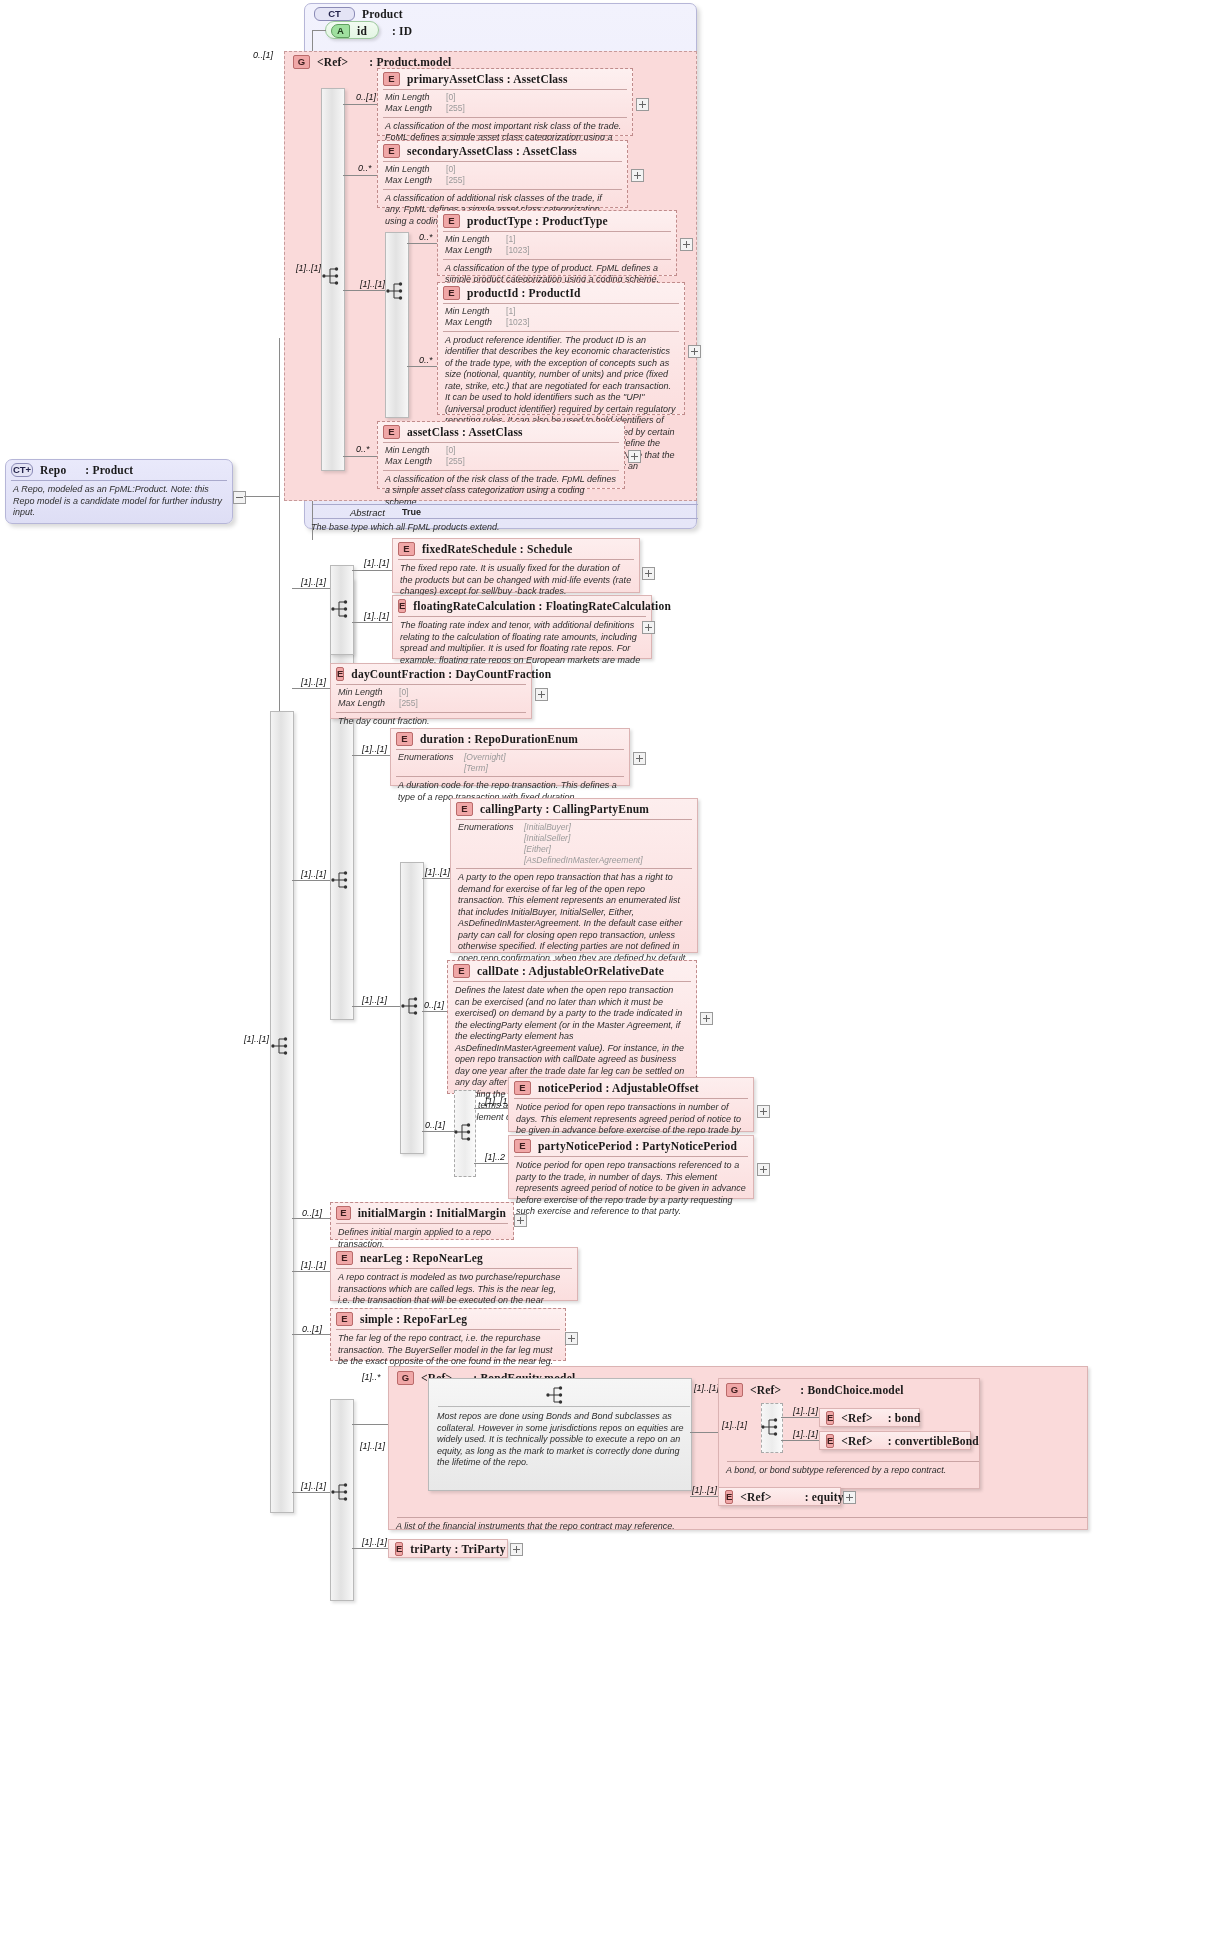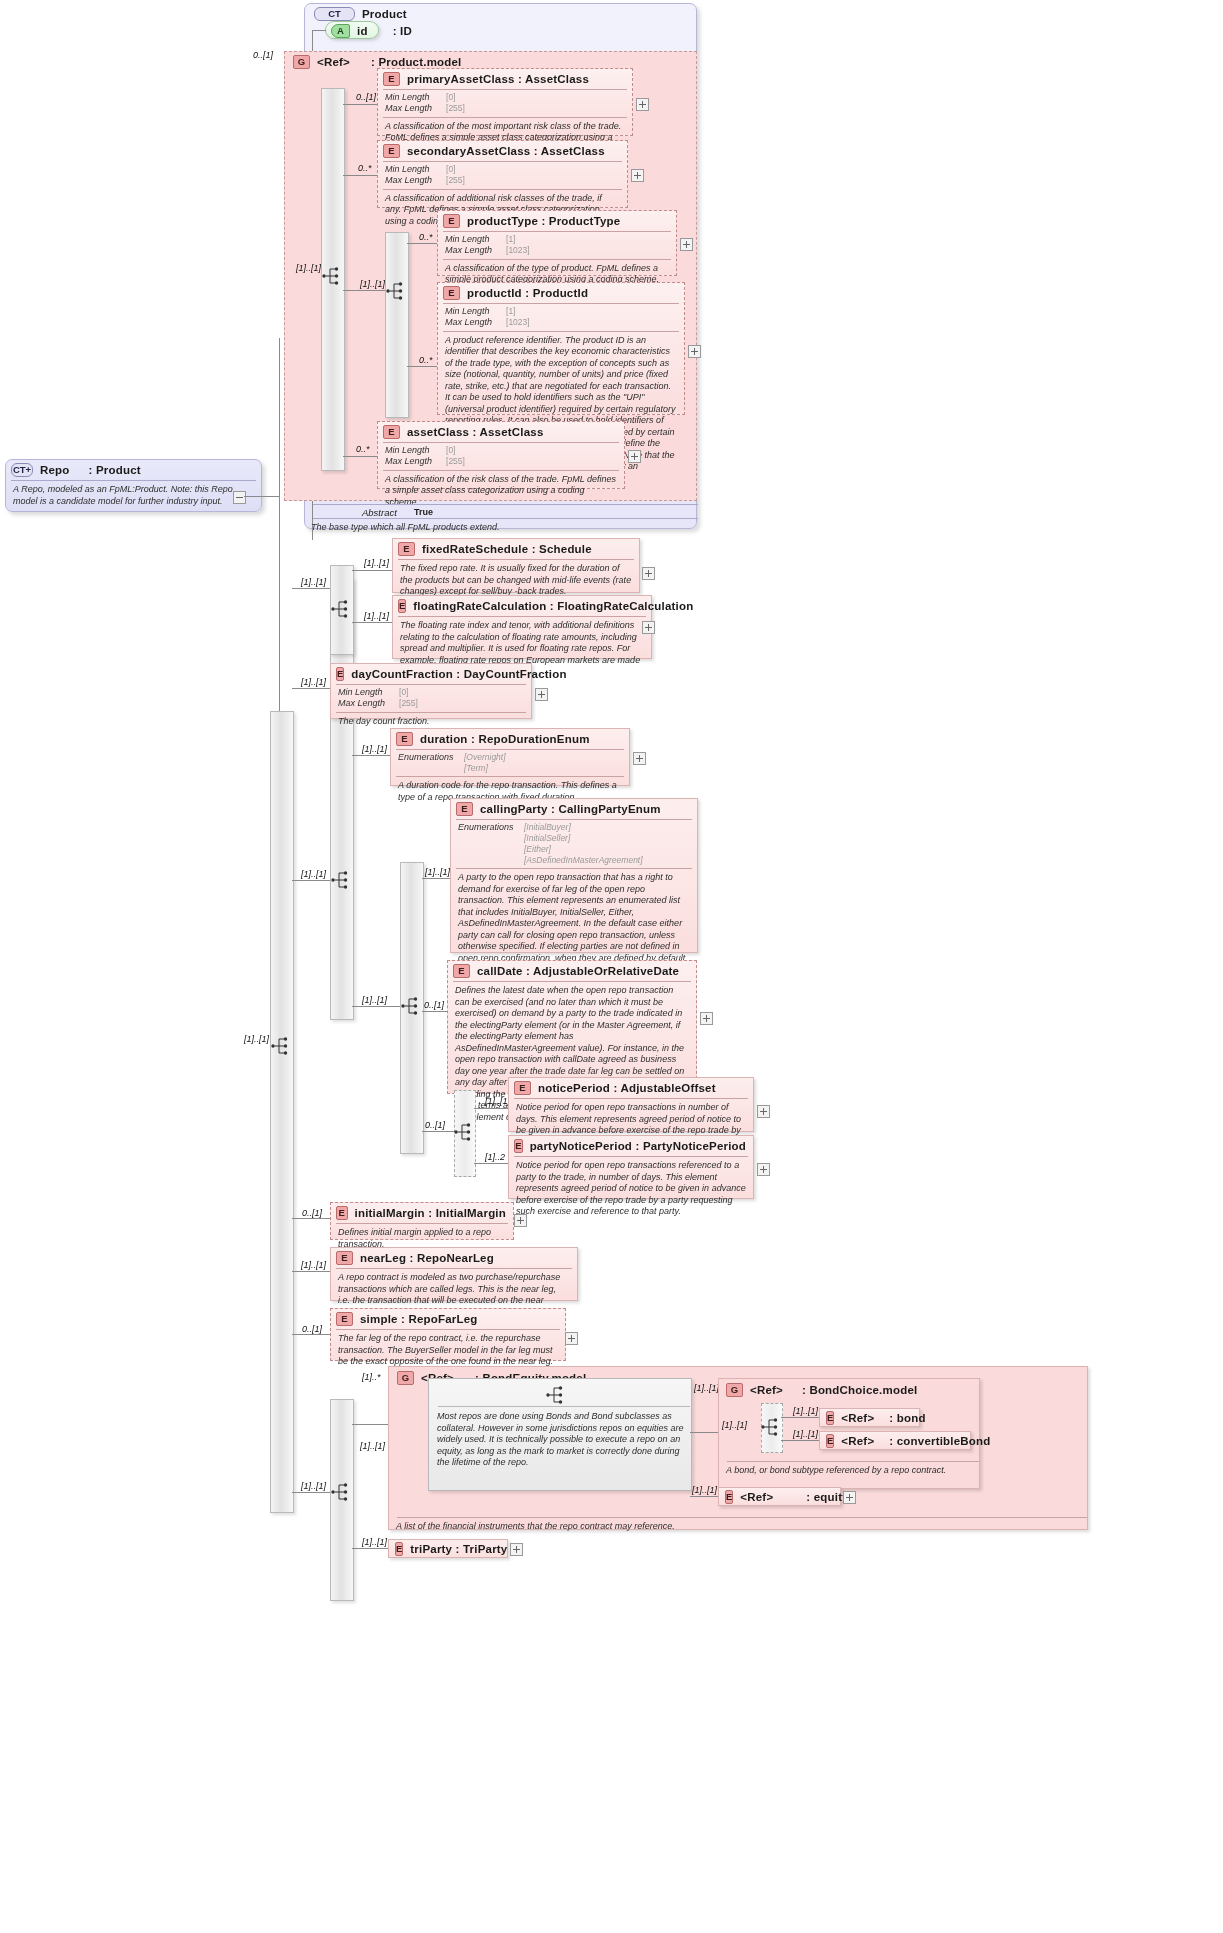--- a/index.html
+++ b/index.html
@@ -2,21 +2,21 @@
 <html><head>
 <meta charset="utf-8">
 <style>
   html,body{margin:0;padding:0;background:#fff;}
   body{font-family:"Liberation Sans",sans-serif;color:#222;}
   #canvas{position:relative;width:1223px;height:1933px;overflow:hidden;background:#fff;}
 
   
   .node{position:absolute;box-sizing:border-box;}
   .hdr{display:flex;align-items:center;gap:7px;padding:3px 7px 3px 5px;font-weight:bold;font-size:11.5px;color:#1a1a1a;white-space:nowrap;}
-  .hdr .nm{letter-spacing:.2px;}
+  .hdr .nm{letter-spacing:.2px;font-family:Liberation Serif, serif;}
   .badge{display:inline-flex;align-items:center;justify-content:center;width:17px;height:14px;font-size:9.5px;font-weight:bold;line-height:1;border-radius:2px;box-sizing:border-box;}
   .badge.e{background:#f0a7a7;border:1px solid #b96a6a;color:#3b1d1d;}
   .badge.g{background:#f0a7a7;border:1px solid #b96a6a;color:#3b1d1d;}
   .badge.ct{background:#e4e4f5;border:1px solid #8a8ab5;color:#23234a;width:22px;border-radius:6px;}
   .badge.a{background:#9fe09f;border:1px solid #5f9f5f;color:#1d3b1d;border-radius:7px 2px 2px 7px;width:19px;}
   .rule{height:1px;background:#c9a3a3;margin:0 5px;}
   .rule.blue{background:#a9a9cc;}
   .facets{display:flex;font-size:9px;font-style:italic;color:#333;padding:2px 6px 2px 7px;line-height:1.25;}
   .facets .fv{color:#9a9a9a;font-style:normal;font-size:8.5px;}
   .desc{font-size:9px;font-style:italic;color:#2d2d2d;line-height:1.28;padding:3px 7px 4px 7px;}
@@ -59,21 +59,21 @@
   .abstract{display:flex;font-size:9.5px;padding:2px 8px;font-style:italic;}
   .abstract .k{width:52px;}
   .abstract .v{font-style:normal;font-weight:bold;font-size:9px;}
   .enum{font-size:8.5px;color:#9a9a9a;line-height:1.3;}
 </style>
 </head>
 <body>
 
 <div id="canvas">
 
-  <div class="node ctbox" style="left:5px;top:459px;width:257px;">
+  <div class="node ctbox" style="left:5px;top:459px;width:228px;">
     <div class="hdr">
       <span class="badge ct">CT+</span>
       <span class="nm">Repo</span>
       <span class="nm" style="margin-left:12px;">: Product</span>
     </div>
     <div class="rule blue"></div>
     <div class="desc">A Repo, modeled as an FpML:Product. Note: this Repo model is a candidate model for further industry input.</div>
   </div>
   <div class="minus" style="left:233px;top:491px;"></div>
   <div class="ln lnh" style="left:244px;top:496px;width:35px;"></div>
@@ -240,21 +240,21 @@
           <div class="fv">[0]</div>
            <div class="fv">[255]</div>
         </div>
     </div>
     <div class="rule"></div>
     <div class="desc">A classification of the risk class of the trade. FpML defines a simple asset class categorization using a coding scheme.</div>
   </div>
   <div class="plus" style="left:628px;top:450px;"></div>
 
   <div class="rule blue" style="position:absolute;left:308px;top:504px;width:385px;"></div>
-  <div class="abstract" style="position:absolute;left:320px;top:505px;width:386px;padding-left:42px;">
+  <div class="abstract" style="position:absolute;left:308px;top:505px;width:386px;padding-left:42px;">
     <div class="k">Abstract</div>
     <div class="v">True</div>
   </div>
   <div class="rule blue" style="position:absolute;left:308px;top:518px;width:385px;"></div>
   <div class="desc" style="position:absolute;left:304px;top:519px;width:390px;">The base type which all FpML products extend.</div>
 
   <div class="seq" style="left:270px;top:711px;width:22px;height:800px;"></div>
   <svg class="seqicon" style="left:270px;top:1035px;" viewBox="0 0 24 22">
     <circle cx="3" cy="11" r="1.7" fill="#333"></circle>
       <line x1="4.5" y1="11" x2="9" y2="11" stroke="#333" stroke-width="1"></line>

